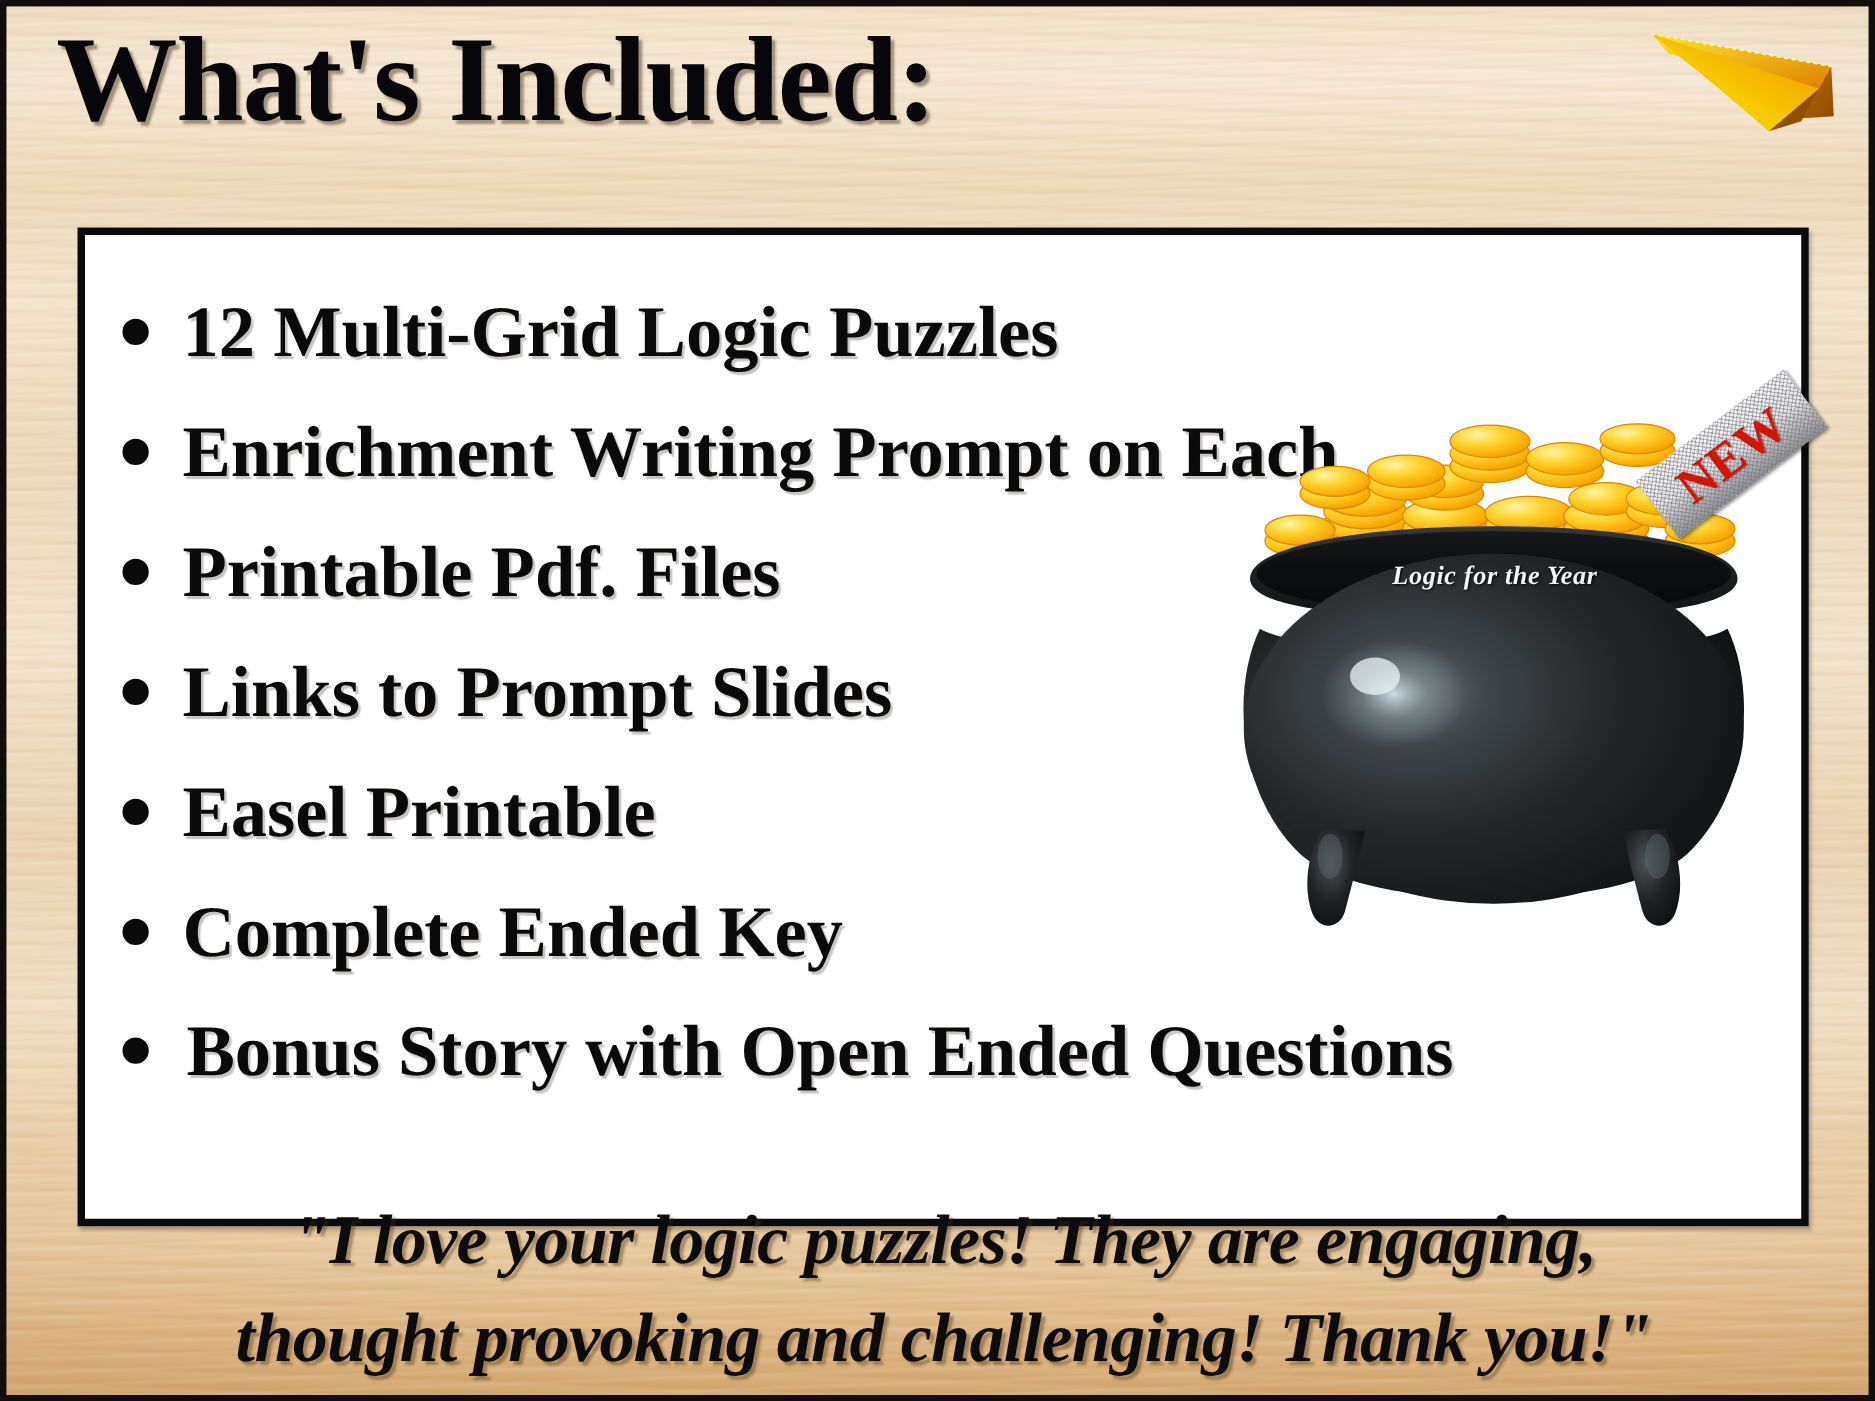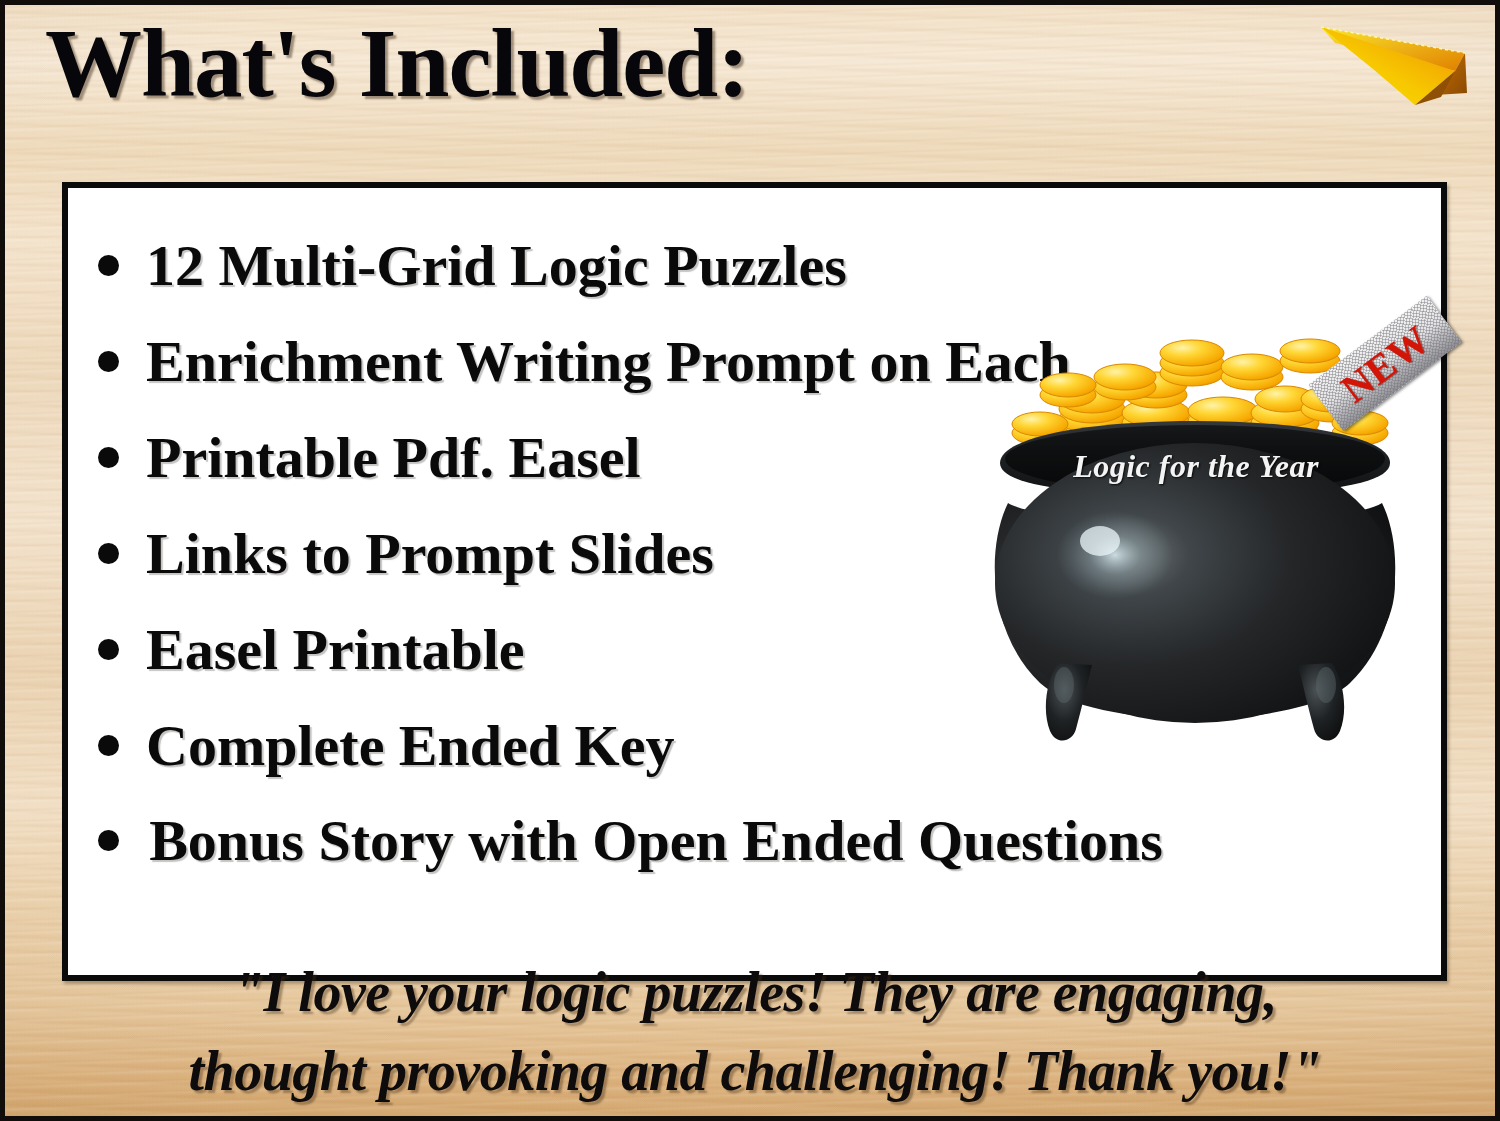--- a/index.html
+++ b/index.html
@@ -149,21 +149,21 @@
     top: 328px;
     width: 430px;
     height: 410px;
   }
   #potlabel {
     position: absolute;
     left: 1066px;
     top: 443px;
     width: 250px;
     text-align: center;
-    font-size: 32px;
+    font-size: 21px;
     font-style: italic;
     font-weight: bold;
     color: #f4f4f4;
     letter-spacing: .5px;
     text-shadow: 1px 1px 2px rgba(0,0,0,.85);
     white-space: nowrap;
   }
   #newbanner {
     position: absolute;
     left: 1318px;
@@ -243,21 +243,21 @@
       <li>
         <span class="bull"></span>
         <span class="txt">12 Multi-Grid Logic Puzzles</span>
       </li>
       <li>
         <span class="bull"></span>
         <span class="txt">Enrichment Writing Prompt on Each</span>
       </li>
       <li>
         <span class="bull"></span>
-        <span class="txt">Printable Pdf. Easel</span>
+        <span class="txt">Printable Pdf. Files</span>
       </li>
       <li>
         <span class="bull"></span>
         <span class="txt">Links to Prompt Slides</span>
       </li>
       <li>
         <span class="bull"></span>
         <span class="txt">Easel Printable</span>
       </li>
       <li>

